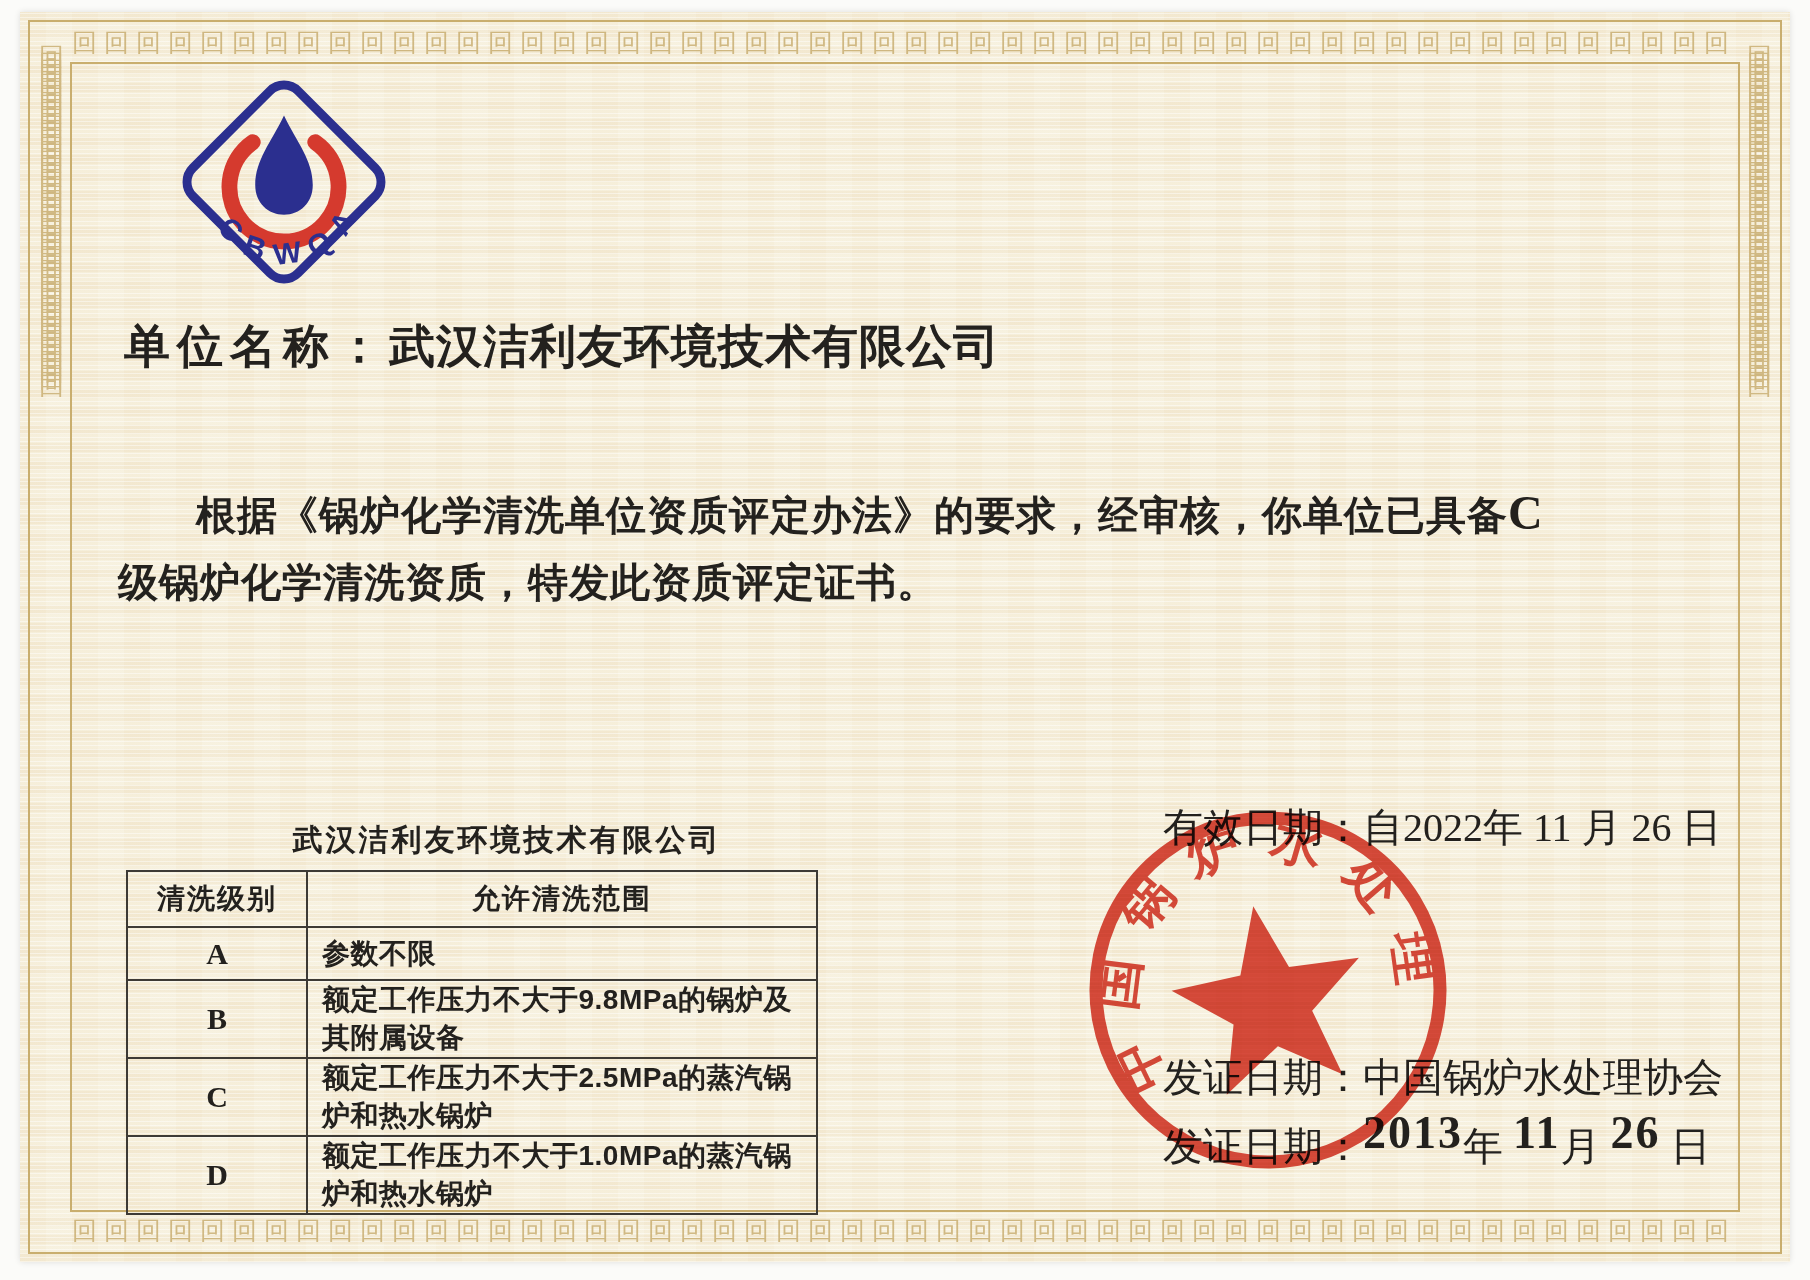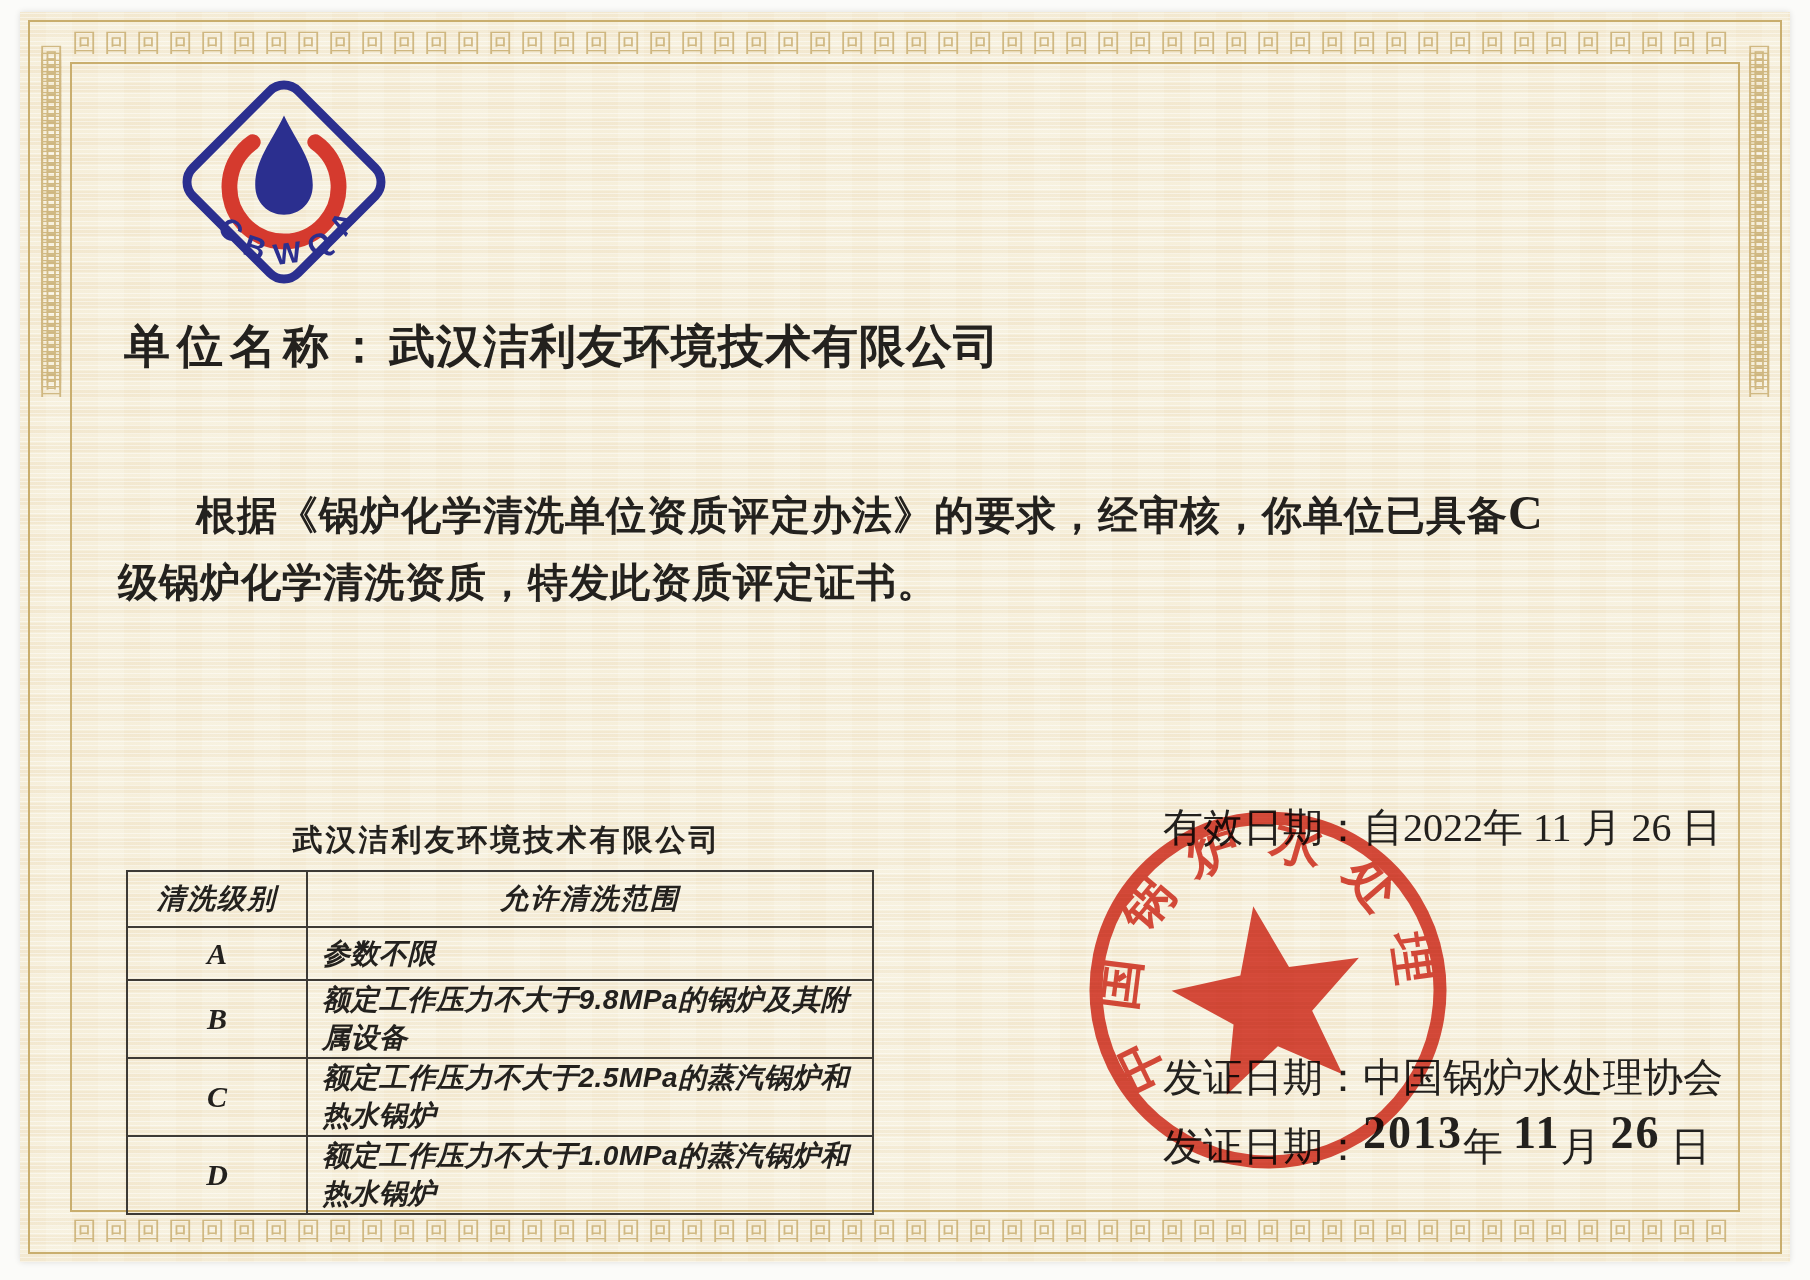--- a/index.html
+++ b/index.html
@@ -55,22 +55,22 @@
     font-family:"Liberation Sans", sans-serif;font-weight:600;
   }
   .grade{font-size:48px;font-family:"Liberation Serif", serif;font-weight:700;line-height:40px;}
 
   .tabletitle{
     left:106px;top:808px;width:762px;text-align:center;
     font-size:30px;font-weight:700;letter-spacing:3px;
   }
   .qtable-wrap{left:106px;top:858px;width:764px;}
   table.qtable{
-    width:748px;border-collapse:collapse;table-layout:fixed;
-    font-family:"Liberation Sans", sans-serif;font-weight:600;font-style:italic;
+    width:692px;border-collapse:collapse;table-layout:fixed;
+    font-family:"Liberation Sans", sans-serif;font-weight:600;
   }
   table.qtable th, table.qtable td{
     border:2px solid #3d3a35;padding:0 14px;height:51px;
     font-size:28px;font-weight:600;color:#23211e;
   }
   table.qtable th{height:54px;text-align:center;letter-spacing:2px;}
   table.qtable td.level{width:150px;text-align:center;font-size:30px;font-family:"Liberation Serif", serif;}
   table.qtable td.scope{text-align:left;letter-spacing:0.5px;}
 
   .rightcol{font-size:40px;white-space:nowrap;z-index:2;}

